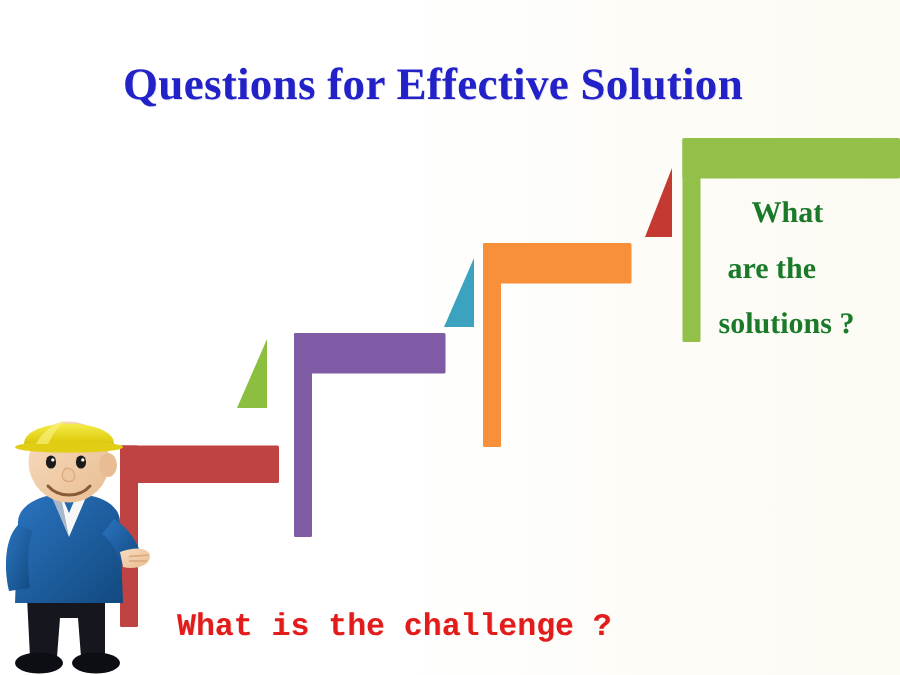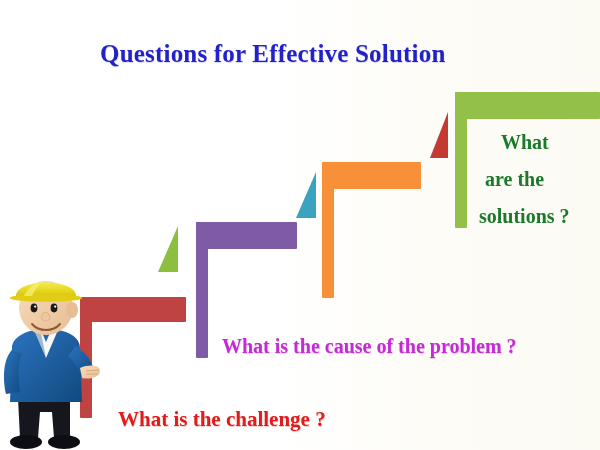--- a/index.html
+++ b/index.html
@@ -19,23 +19,23 @@
     width: 600px;
     height: 450px;
     overflow: hidden;
     background:
       linear-gradient(to right, #ffffff 0%, #ffffff 45%, #fdfcf7 72%, #fbfaf3 100%);
   }
 
   
   #title {
     position: absolute;
-    left: 100px;
+    left: 82px;
     top: 40px;
-    font-size: 25px;
+    font-size: 30px;
     font-weight: bold;
     color: #2222c8;
     letter-spacing: 0.2px;
     white-space: nowrap;
     text-shadow: 0.5px 0.5px 0 rgba(120,120,200,0.25);
   }
 
   
   .step { position: absolute; }
   .step .bar {
@@ -84,20 +84,21 @@
     position: absolute;
     font-weight: bold;
     white-space: nowrap;
   }
   #cap-red {
     left: 118px;
     top: 407px;
     font-size: 21px;
     color: #e21b1b;
     text-shadow: 0.5px 0.5px 0 rgba(220,60,60,0.25);
+    font-family: Liberation Mono, monospace;
   }
   #cap-purple {
     left: 222px;
     top: 335px;
     font-size: 20px;
     color: #c42ad6;
     text-shadow: 0.5px 0.5px 0 rgba(180,40,200,0.25);
   }
   #cap-orange {
     left: 343px;
@@ -166,21 +167,20 @@
     </svg>
   </div>
 
   <div class="step" id="step-red">
     <div class="bar"></div>
     <div class="leg"></div>
   </div>
 
   <div class="caption" id="cap-red">What is the challenge ?</div>
 
-  <div class="caption" id="cap-purple">What is the cause of the problem ?</div>
 
 
   <div class="caption" id="cap-green">
     <span class="gl gl-1">What</span>
     <span class="gl gl-2">are the</span>
     <span class="gl gl-3">solutions ?</span>
   </div>
 
   <div id="worker">
     <svg width="104" height="178" viewBox="0 0 104 178">

